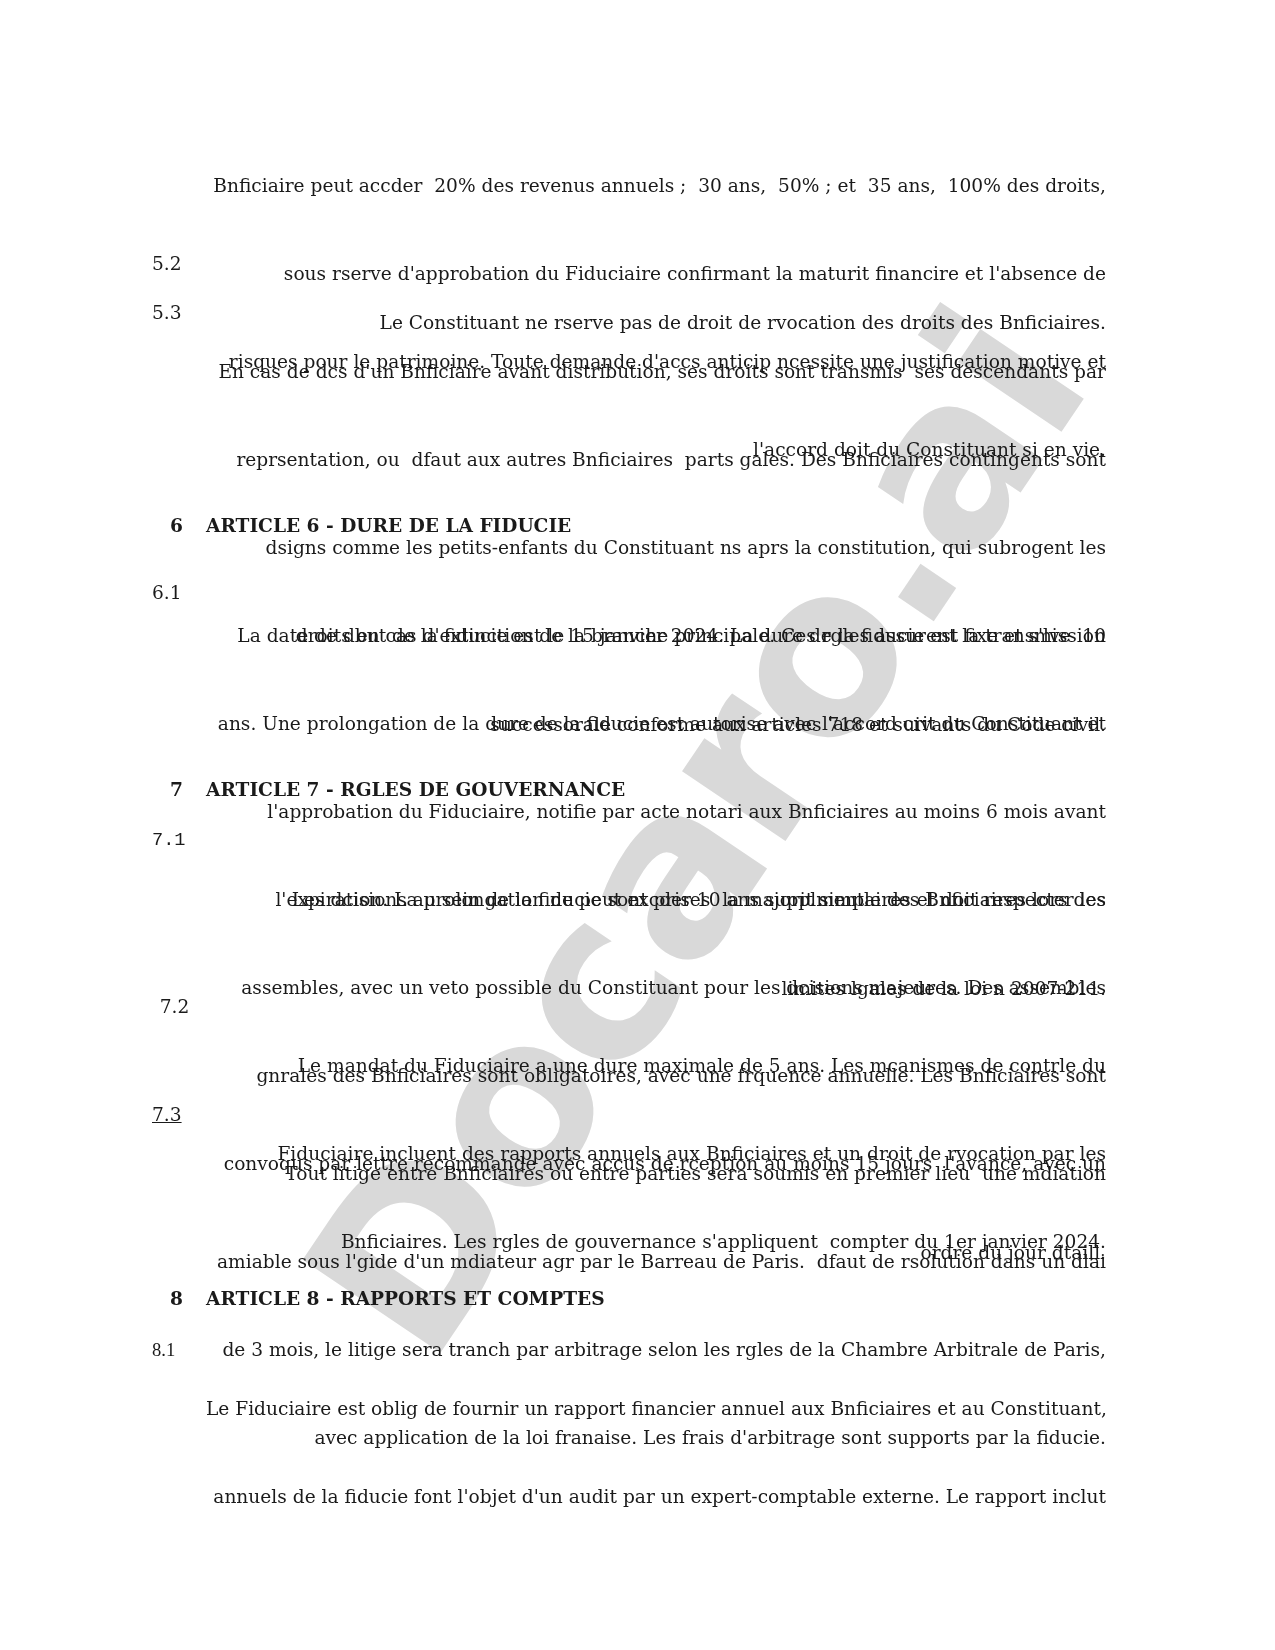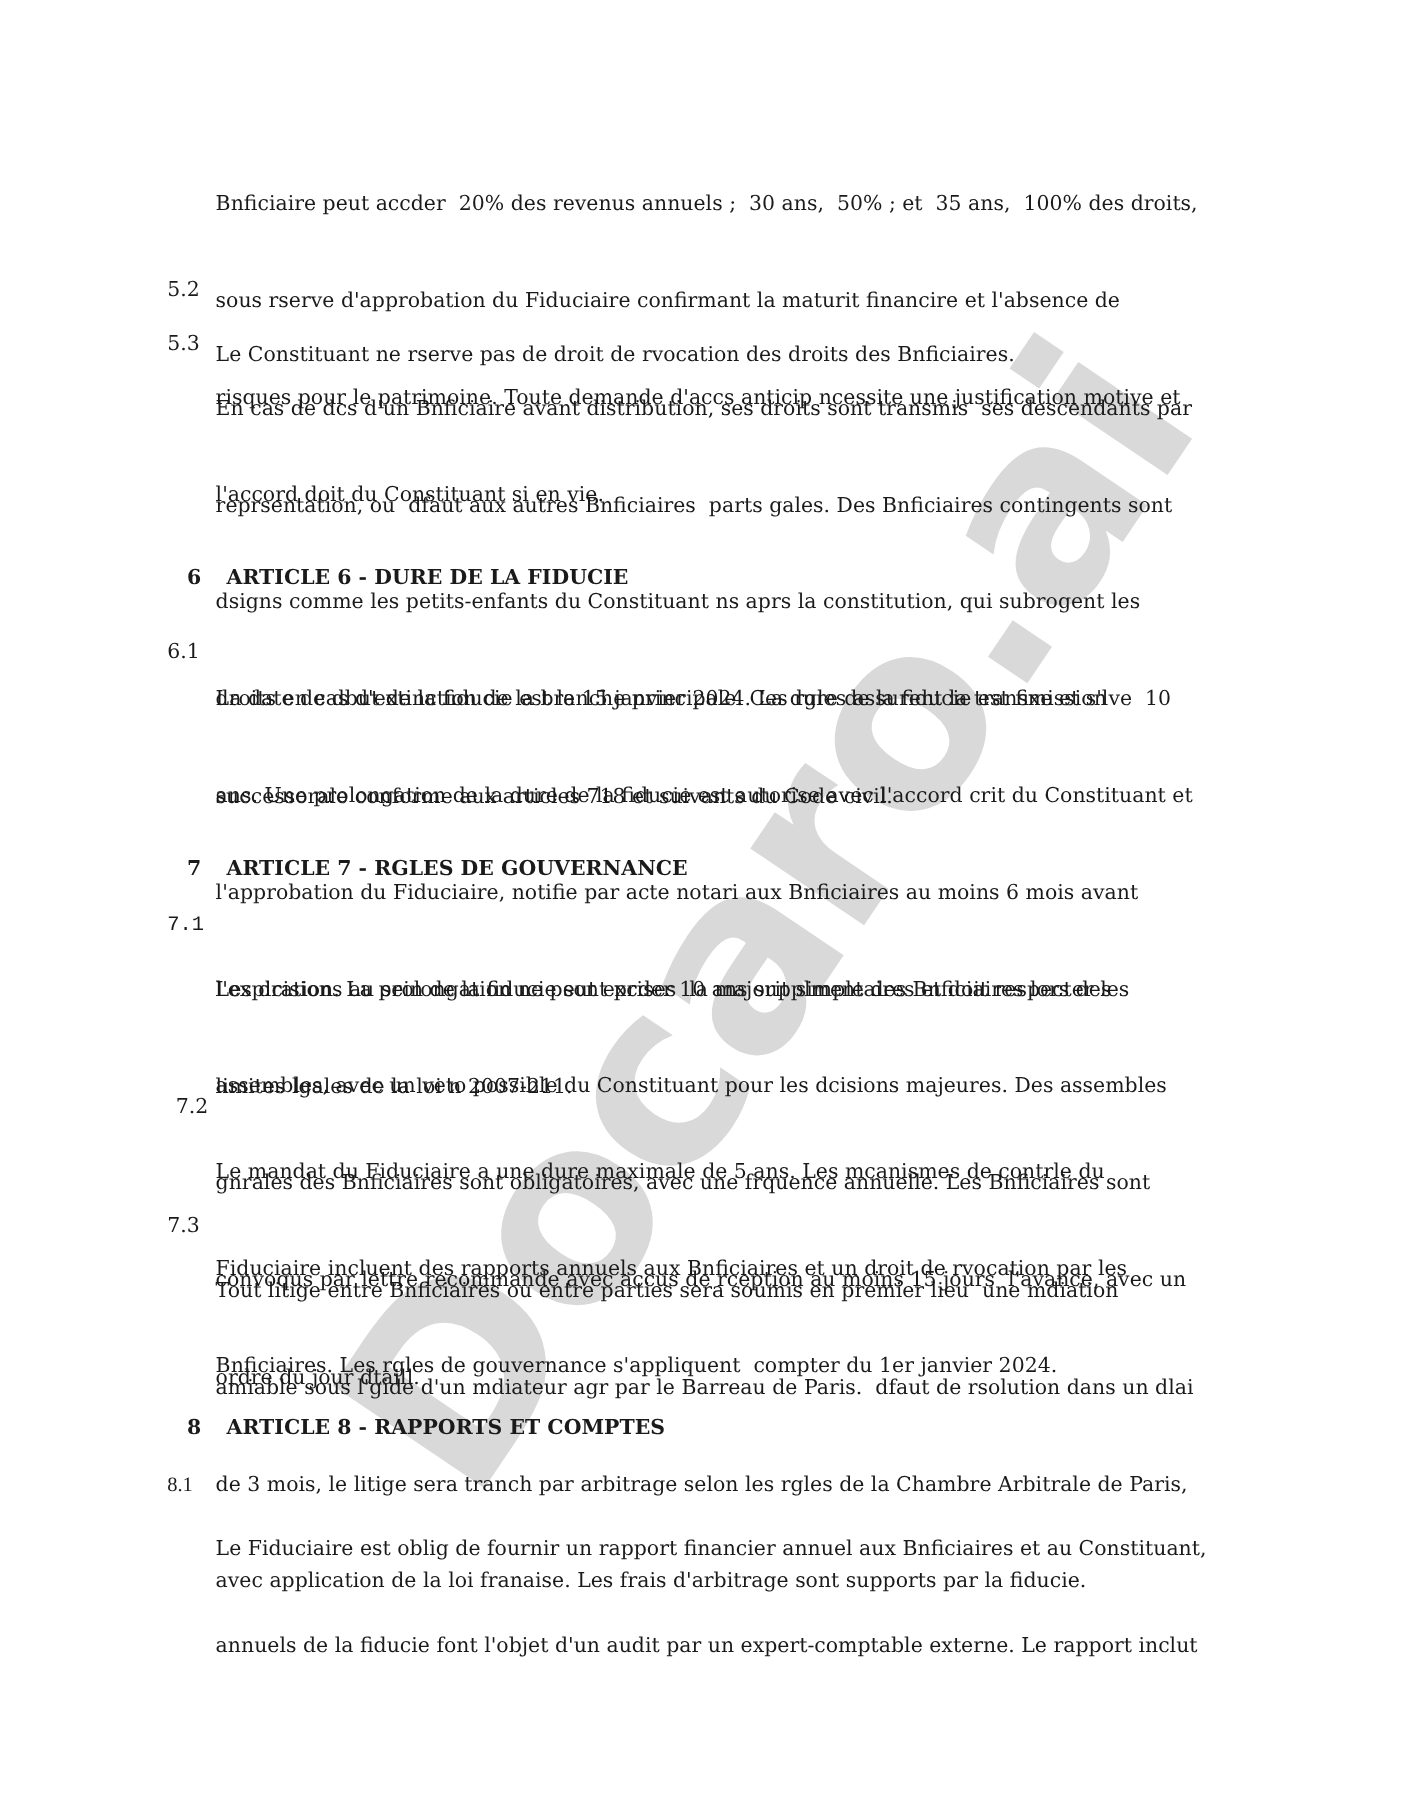--- a/index.html
+++ b/index.html
@@ -10,21 +10,21 @@
     font-family: "DejaVu Sans", sans-serif; font-weight: bold;
     font-size: 228px; color: #d9d9d9; white-space: nowrap;
     transform: rotate(-56deg); transform-origin: 50% 50%;
     width: 1200px; text-align: center; line-height: 1;
     z-index: 0; letter-spacing: -4px;
   }
   .content { position: absolute; left: 0; top: 0; width: 1275px; z-index: 1;
     font-family: "DejaVu Serif", serif; font-size: 18.6px; color: #1a1a1a; }
   .para { position: absolute; left: 0; width: 1275px; }
   .num { position: absolute; left: 152px; width: 45px; }
-  .body { position: absolute; left: 196px; width: 900px; line-height: 29.4px; white-space: pre; }
+  .body { position: absolute; left: 206px; width: 900px; line-height: 29.4px; white-space: pre; text-align: right; }
   .line { display: block; height: 29.4px; }
   .heading { position: absolute; left: 0; width: 1275px; font-weight: bold; font-size: 18.6px; }
   .heading .hnum { position: absolute; left: 170px; }
   .heading .htext { position: absolute; left: 206px; white-space: pre; }
 </style>
 </head>
 <body>
 
 <div class="page">
   <div class="watermark">Docaro.ai</div>
@@ -93,21 +93,21 @@
     <div class="para" style="top:992px;">
       <span class="num" style="line-height:29.4px;text-align:center;">7.2</span>
       <div class="body">
         <span class="line">Le mandat du Fiduciaire a une dure maximale de 5 ans. Les mcanismes de contrle du</span>
         <span class="line">Fiduciaire incluent des rapports annuels aux Bnficiaires et un droit de rvocation par les</span>
         <span class="line">Bnficiaires. Les rgles de gouvernance s'appliquent  compter du 1er janvier 2024.</span>
       </div>
     </div>
 
     <div class="para" style="top:1100px;">
-      <span class="num" style="line-height:29.4px;">7.3</span>
+      <span class="num" style="line-height:29.4px;text-decoration:underline;">7.3</span>
       <div class="body">
         <span class="line">Tout litige entre Bnficiaires ou entre parties sera soumis en premier lieu  une mdiation</span>
         <span class="line">amiable sous l'gide d'un mdiateur agr par le Barreau de Paris.  dfaut de rsolution dans un dlai</span>
         <span class="line">de 3 mois, le litige sera tranch par arbitrage selon les rgles de la Chambre Arbitrale de Paris,</span>
         <span class="line">avec application de la loi franaise. Les frais d'arbitrage sont supports par la fiducie.</span>
       </div>
     </div>
 
     <div class="heading" style="top:1288px;">
       <span class="hnum">8</span>

